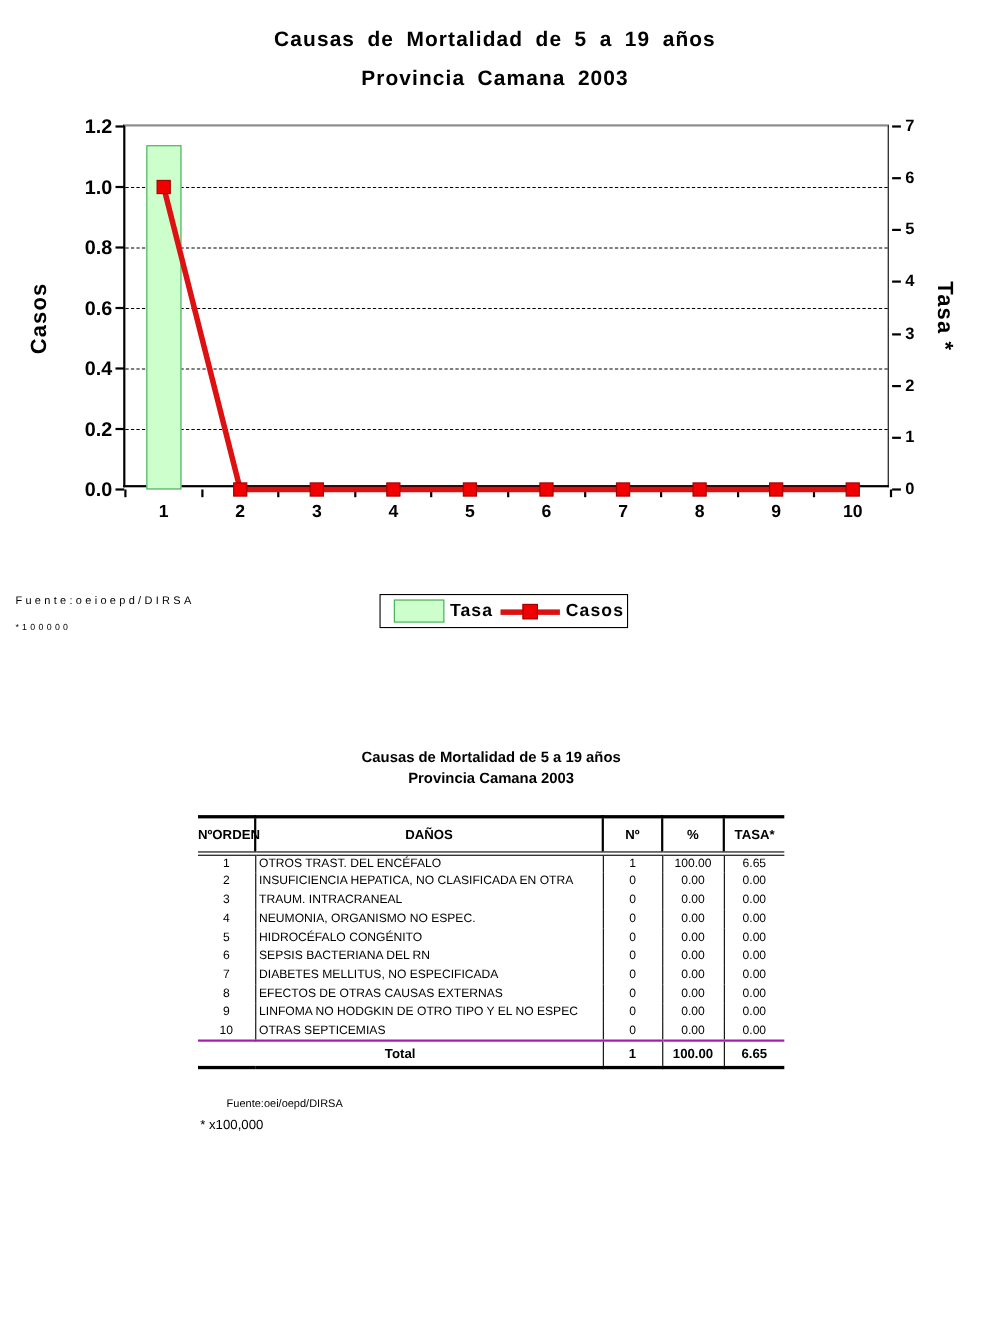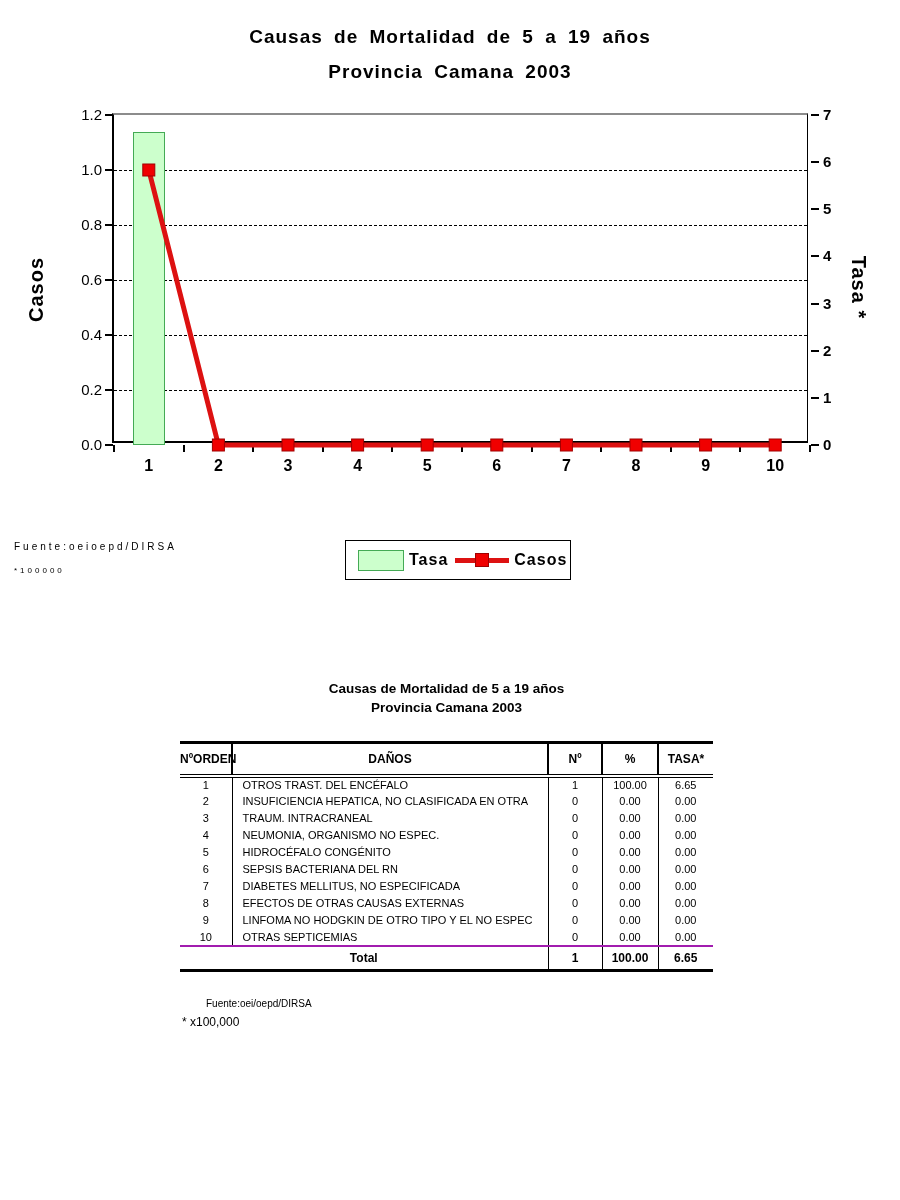--- a/index.html
+++ b/index.html
@@ -22,21 +22,21 @@
   #plot {
     left:112px; top:113px; width:696px; height:330px;
     border-left:2px solid #000;
     border-right:1.5px solid #000;
     border-top:2px solid #8c8c8c;
     border-bottom:2px solid #000;
   }
   .gridline { position:absolute; left:0; width:100%; height:0;
     border-top:1.6px dashed #000; }
   .ytick-label-left { position:absolute; left:-58px; width:46px; text-align:right;
-    font-size:15px; font-weight:normal; line-height:18px; }
+    font-size:18px; font-weight:bold; line-height:18px; }
   .ytick-label-right { position:absolute; width:34px; text-align:left;
     font-size:15px; font-weight:bold; line-height:18px; }
   .ytick-mark-left  { position:absolute; width:8px; height:2px; background:#000; left:-9px; }
   .ytick-mark-right { position:absolute; width:8px; height:2px; background:#000; }
   .xtick-mark { position:absolute; width:2px; height:7px; background:#000; }
   .xtick-label { position:absolute; width:44px; text-align:center;
     font-size:16px; font-weight:bold; }
   .bar { position:absolute; }
   #line-svg { position:absolute; left:0; top:0; overflow:visible; }
 
@@ -48,21 +48,21 @@
   .axis-label-right {
     left:796px; top:276px; width:124px; text-align:center;
     font-size:20px; font-weight:bold; letter-spacing:1px;
     transform:rotate(90deg);
   }
 
   
   .chart-source1 { left:14px; top:541px; font-size:10px; letter-spacing:3px; }
   .chart-source2 { left:14px; top:566px; font-size:8px; letter-spacing:3px; }
   #legend {
-    left:345px; top:540px; width:226px; height:40px;
+    left:345px; top:540px; width:226px; height:31px;
     border:1.6px solid #000; background:#fff;
     display:flex; align-items:center; padding:0 0 0 12px;
   }
   .legend-swatch { width:46px; height:21px; background:#ccffcc;
     border:1.4px solid #44aa55; }
   .legend-label { font-size:16px; font-weight:bold; letter-spacing:1px; margin-left:5px; }
   .legend-line { position:relative; width:54px; height:14px; margin-left:7px; }
   .legend-line .stroke { position:absolute; left:0; top:5px; width:54px; height:5px; background:#dd1111; }
   .legend-line .mark { position:absolute; left:20px; top:0; width:14px; height:14px;
     background:#f00000; border:1px solid #a00000; }
@@ -77,21 +77,21 @@
     border-top:3px solid #000; border-bottom:3px solid #000;
     font-size:11px; }
   #data-table thead th {
     font-size:12px; font-weight:bold; text-align:center; vertical-align:middle;
     height:33px; border-bottom:4px double #000; }
   #data-table thead th + th { border-left:2px solid #000; }
   #data-table tbody td { height:17px; vertical-align:middle;
     white-space:nowrap; overflow:hidden; }
   #data-table tbody td + td { border-left:1.5px solid #000; }
   #data-table td.c { text-align:center; }
-  #data-table td.danios { text-align:left; padding-left:10px; }
+  #data-table td.danios { text-align:left; padding-left:3px; }
   #data-table tr.total-row td { border-top:2px solid #a21caf; height:25px;
     font-weight:bold; font-size:12px; }
   .table-source1 { left:182px; top:998px; font-size:10px;margin-left:24px; }
   .table-source2 { left:182px; top:1015px; font-size:12px; }
 </style>
 </head>
 <body>
 
 <div class="abs chart-title">Causas de Mortalidad de 5 a 19 años</div>
 <div class="abs chart-title line2">Provincia Camana 2003</div>

